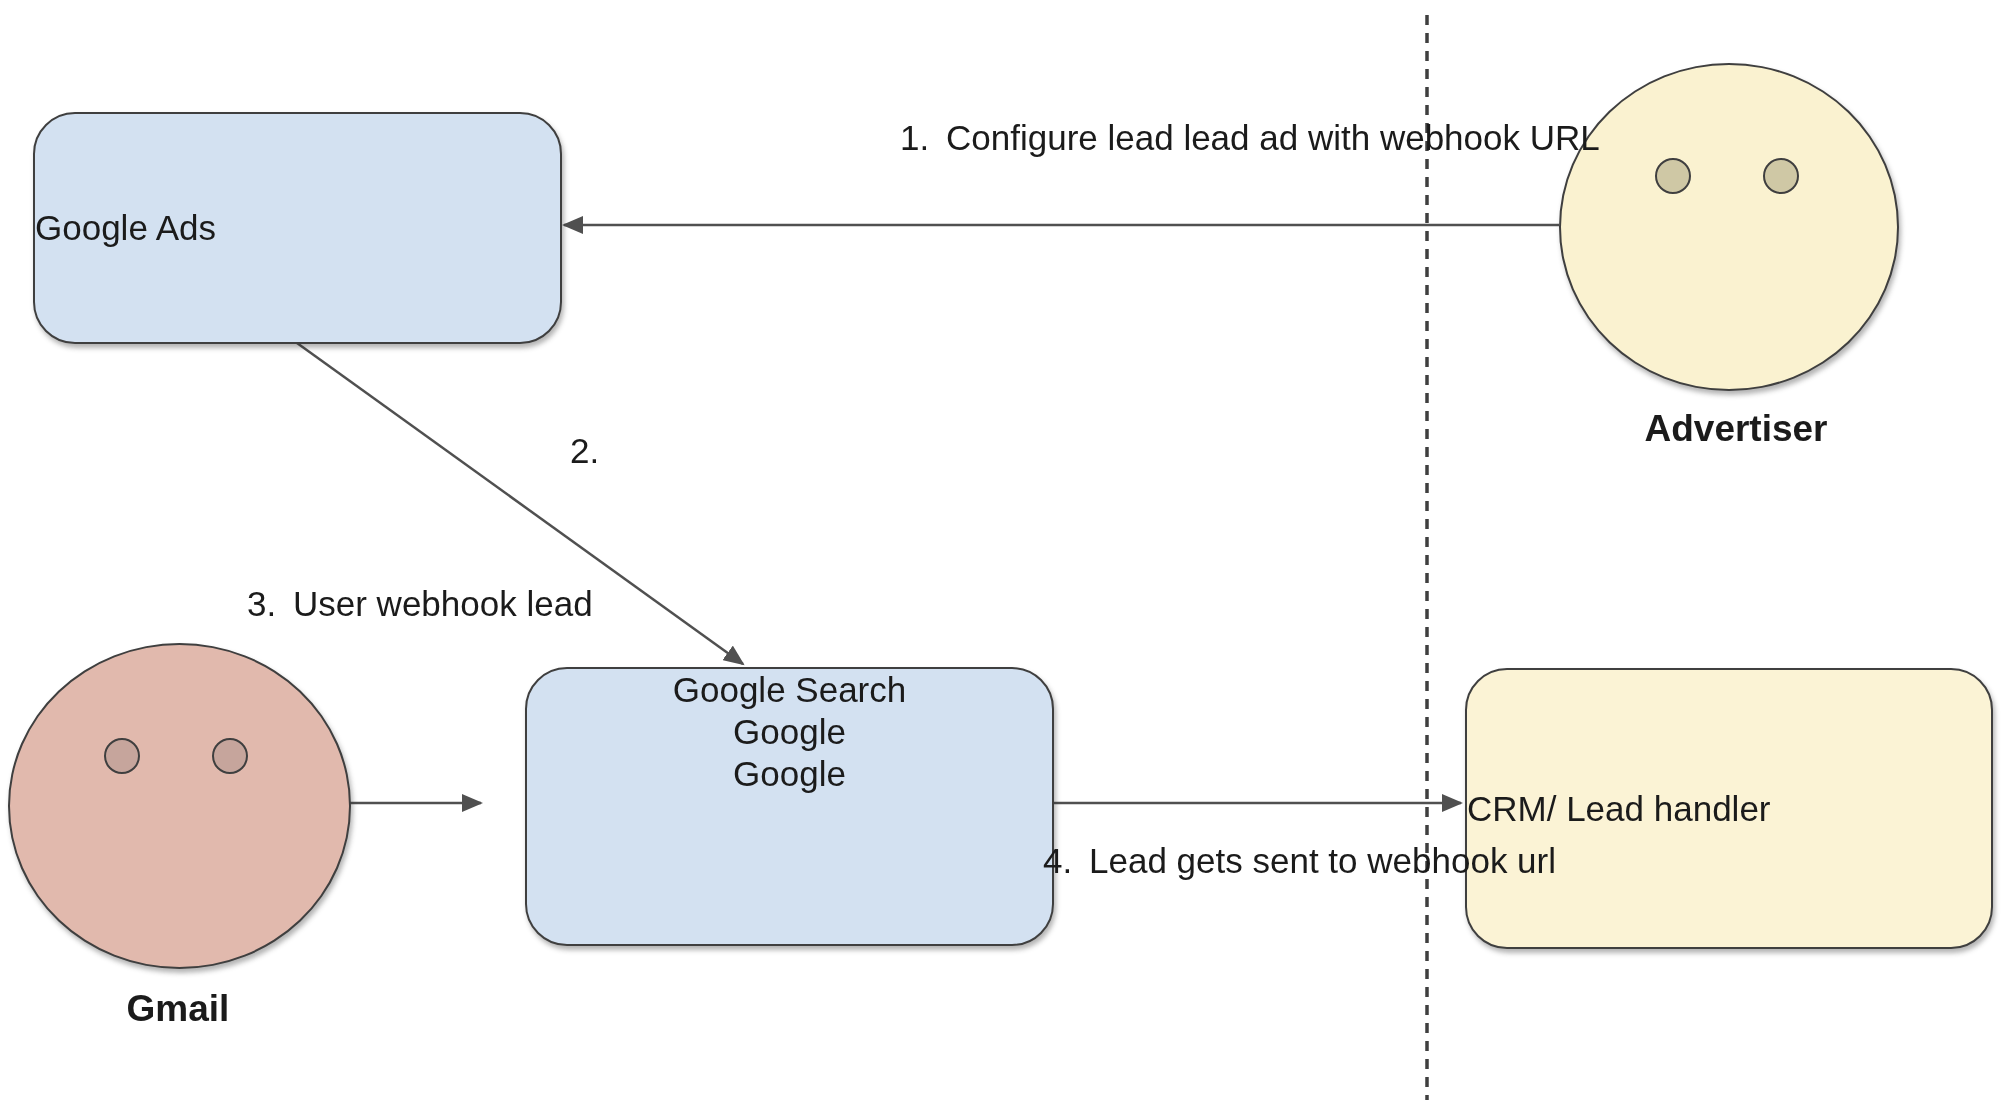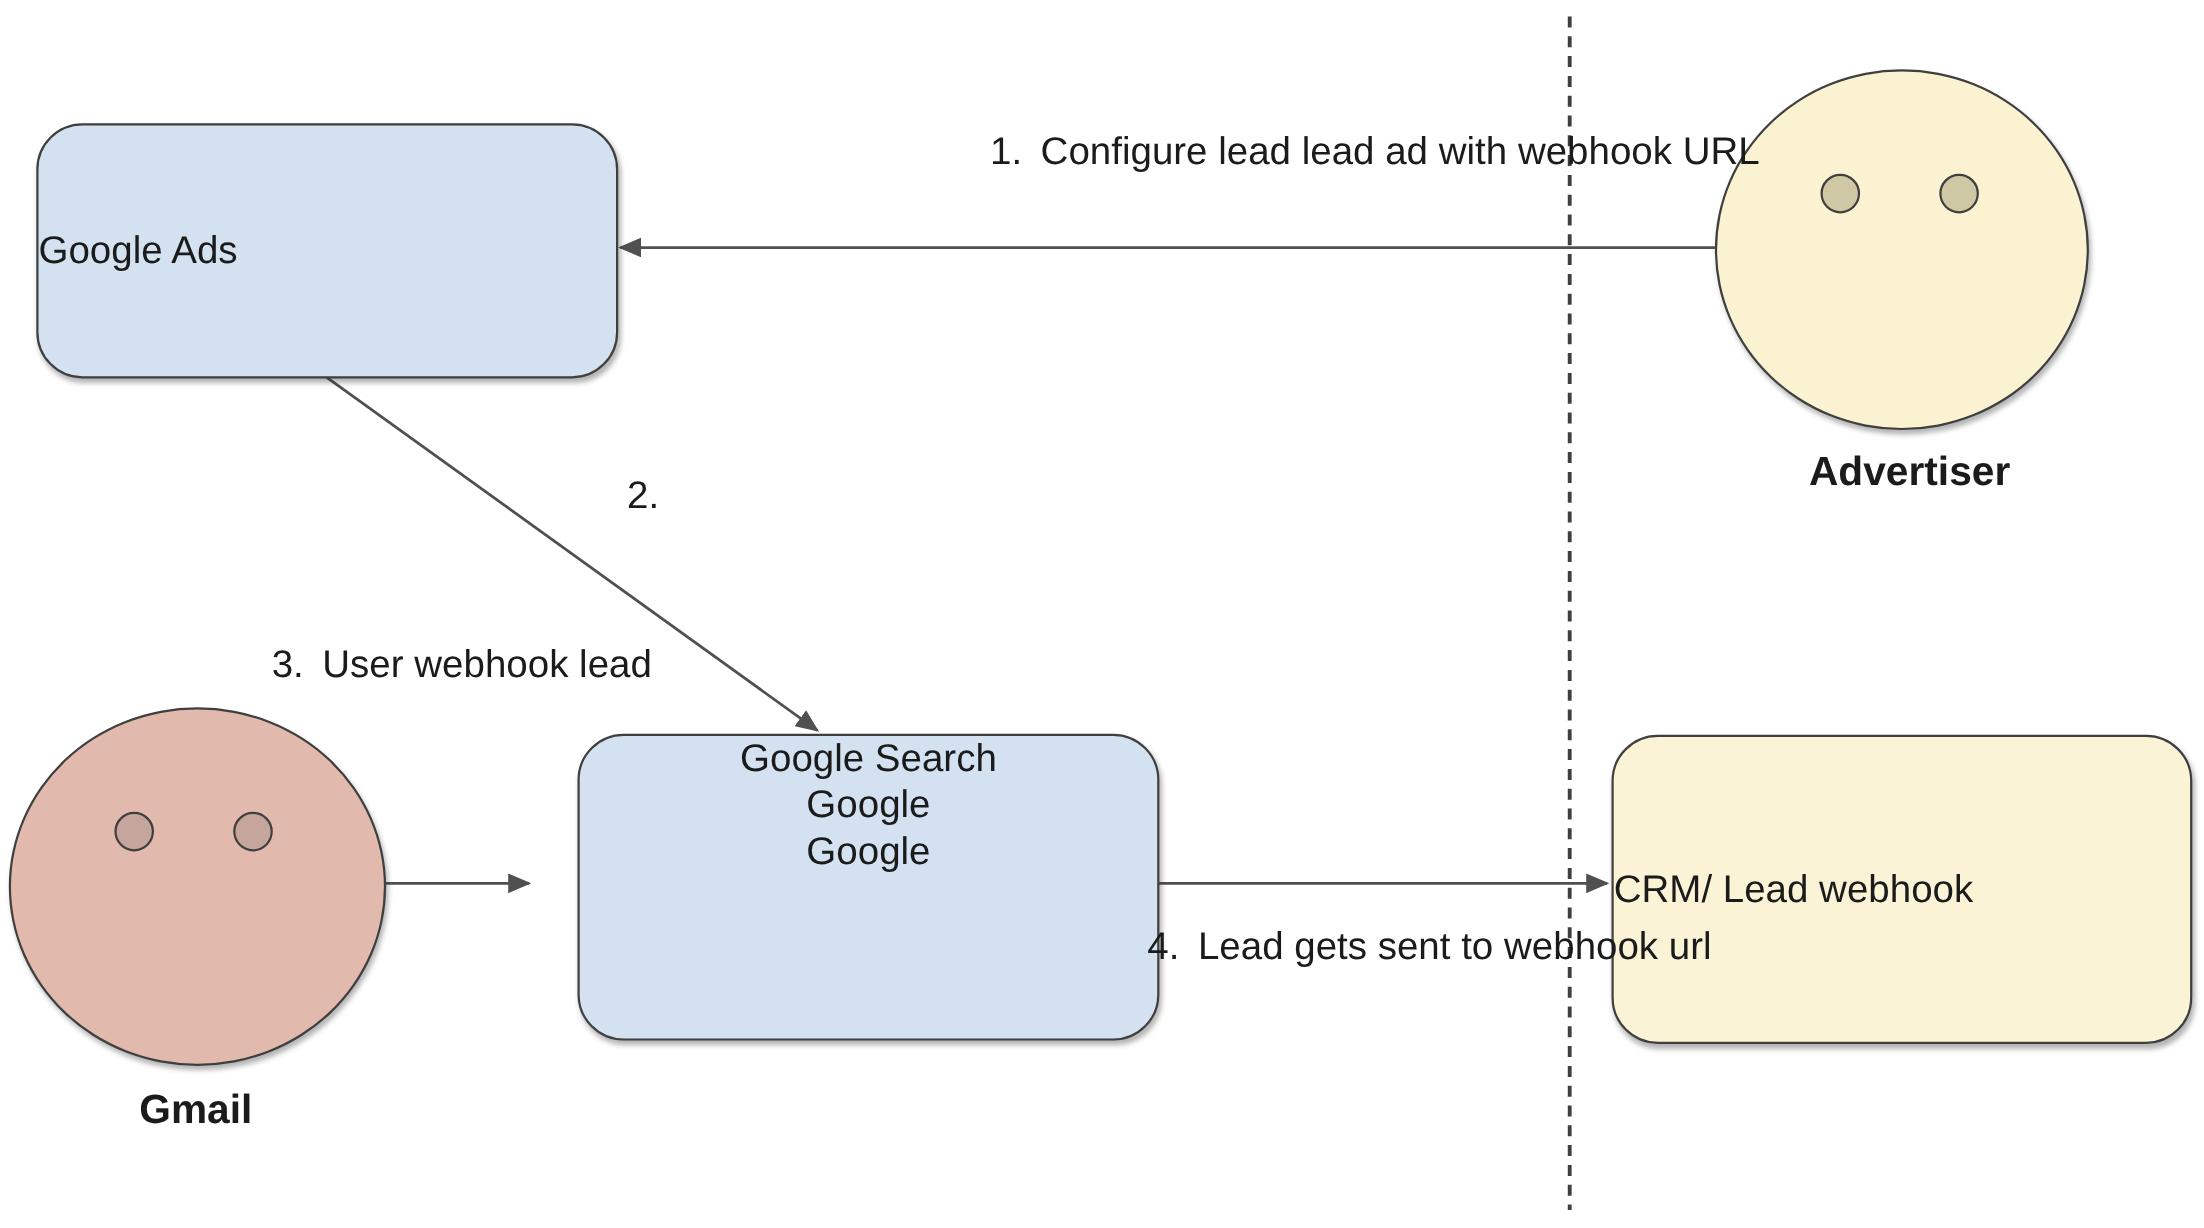--- a/index.html
+++ b/index.html
@@ -81,21 +81,21 @@
     <span class="ln">Google Ads</span>
   </div>
 
   <div class="node blue node-google-surfaces">
     <span class="ln">Google Search</span>
     <span class="ln">Google</span>
     <span class="ln">Google</span>
   </div>
 
   <div class="node yellow node-crm">
-    <span class="ln">CRM/ Lead webhook</span>
+    <span class="ln">CRM/ Lead handler</span>
   </div>
 
   <div class="face face-user">
     <div class="eye left"></div>
     <div class="eye right"></div>
   </div>
   <div class="actor-label user">Gmail</div>
 
   <div class="face face-advertiser">
     <div class="eye left"></div>

